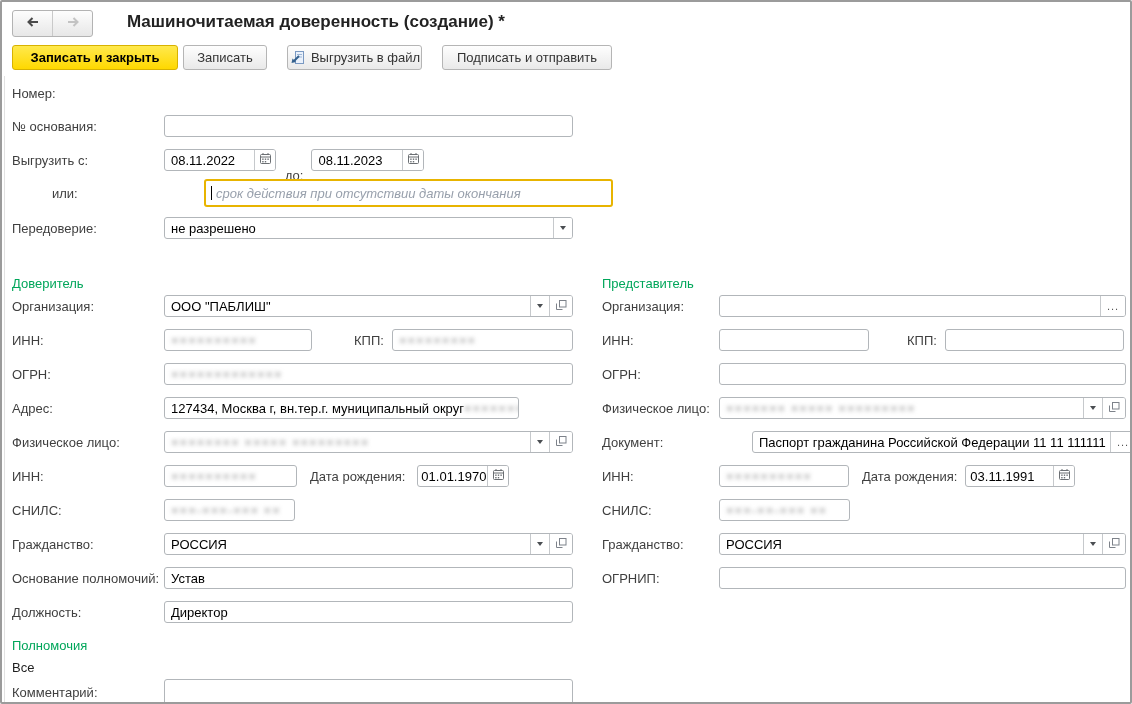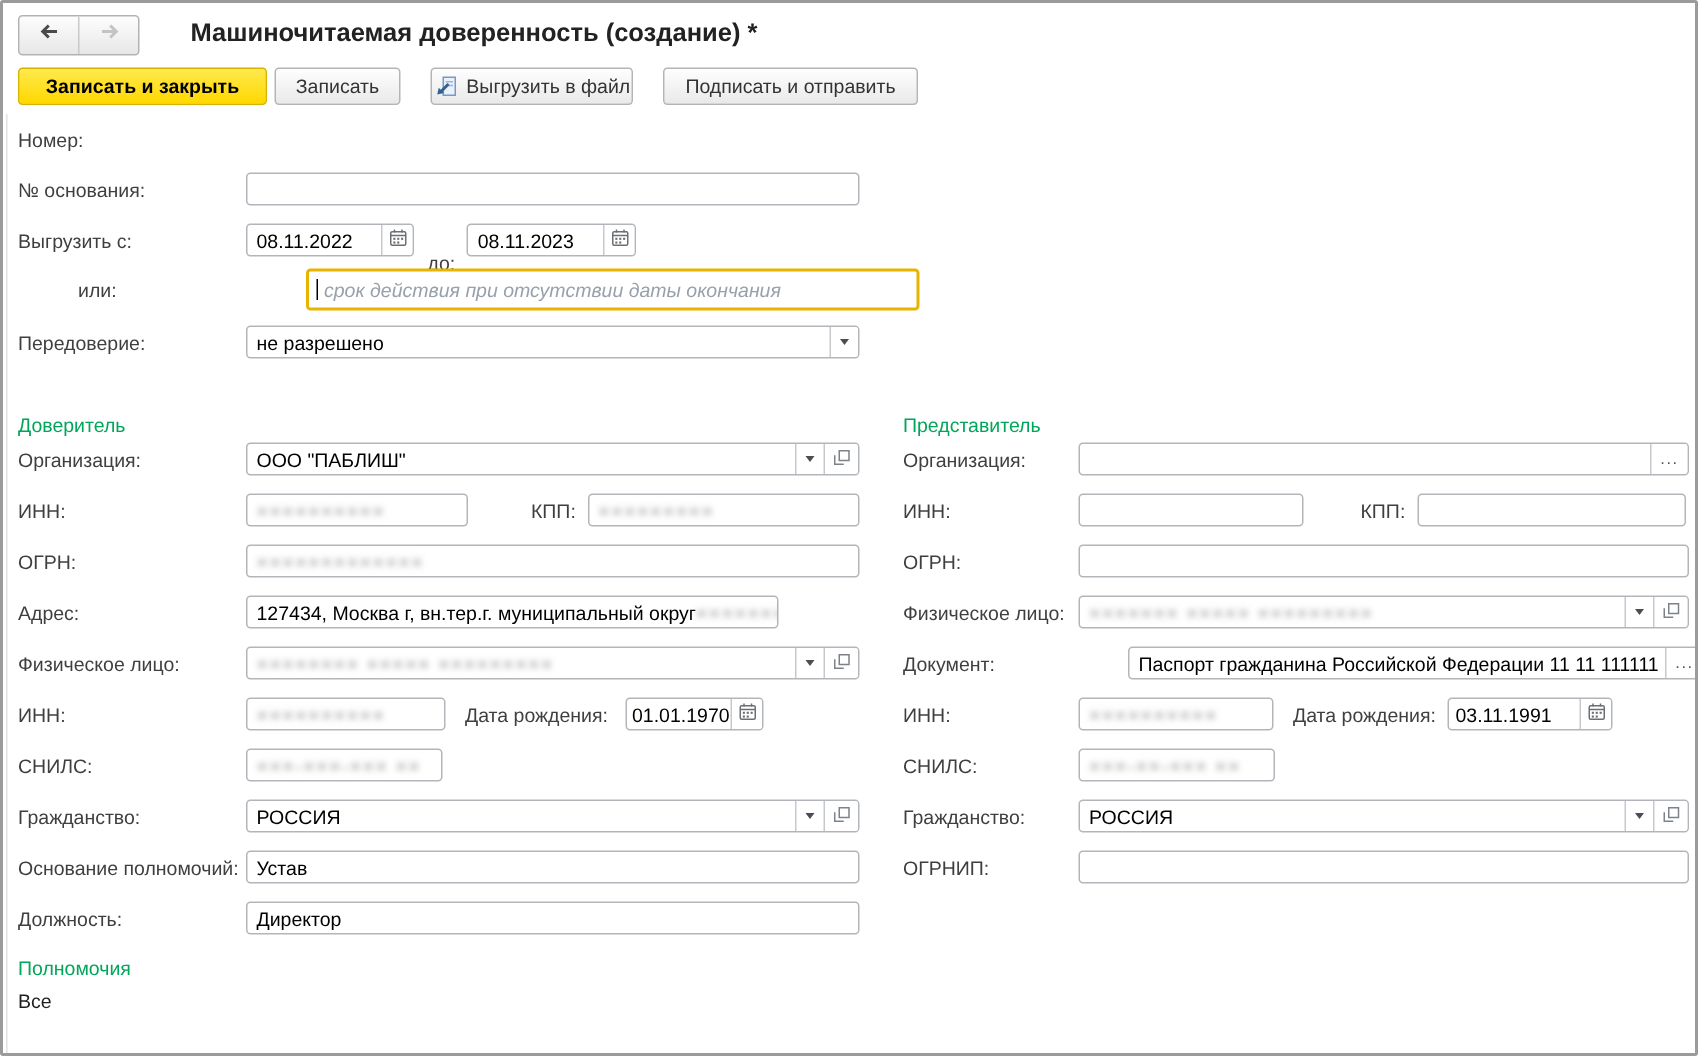--- a/index.html
+++ b/index.html
@@ -264,20 +264,26 @@
   <div class="r" style="left:10px;top:599px;justify-content:space-between;">
     <span class="lbl" style="width:152px;">Должность:</span>
     <div class="box" style="width:409px;">
         <span class="txt">Директор</span>
       </div>
   </div>
 
   <div class="sec" style="left:10px;top:636px;">Полномочия</div>
   <div class="plain" style="left:10px;top:658px;">Все</div>
 
+  <div class="r" style="left:10px;top:677px;height:26px;">
+    <span class="lbl" style="width:152px;">Комментарий:</span>
+    <div class="box" style="width:409px;height:26px;">
+        <span class="txt"></span>
+      </div>
+  </div>
 
   <div class="sec" style="left:600px;top:274px;">Представитель</div>
 
   <div class="r" style="left:600px;top:293px;">
     <span class="lbl" style="width:117px;">Организация:</span>
     <div class="box" style="width:407px;">
       <span class="txt"></span>
       <span class="seg choose">...</span>
     </div>
   </div>

